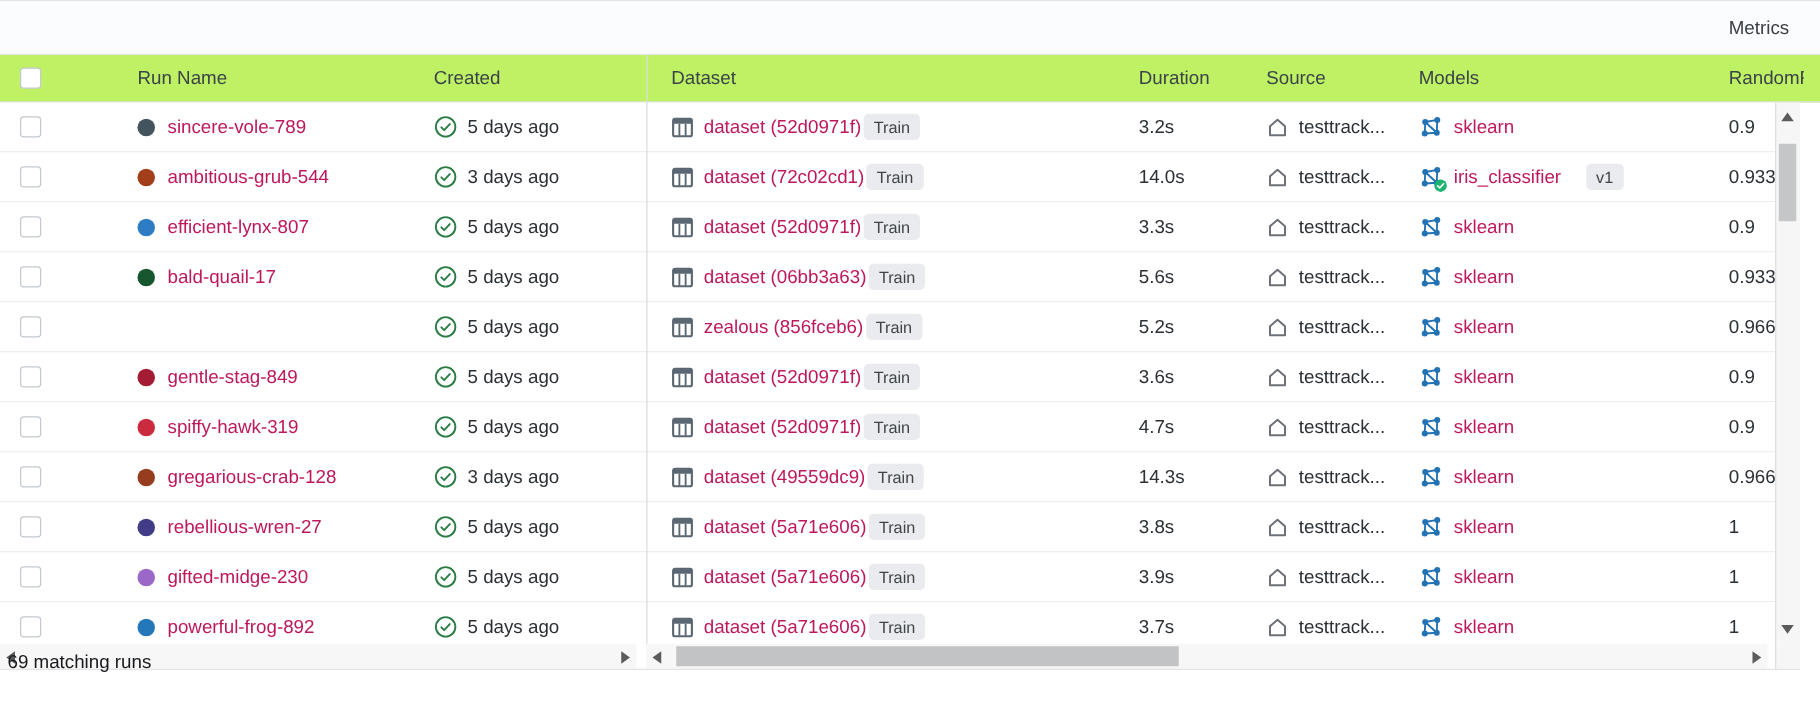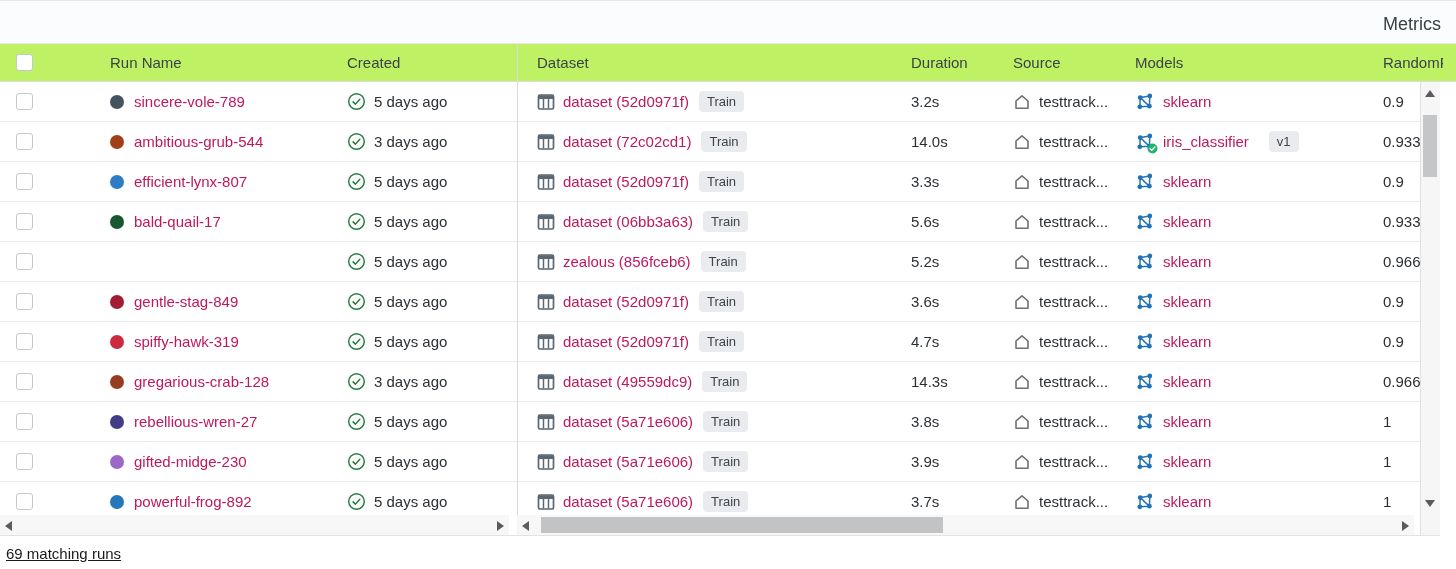--- a/index.html
+++ b/index.html
@@ -2,21 +2,21 @@
 <html><head>
 <meta charset="utf-8">
 <style>
   html,body{margin:0;padding:0;background:#fff;}
   body{font-family:"Liberation Sans", sans-serif;}
   .app{position:relative;width:1456px;height:569px;background:#fff;overflow:hidden;}
 
   
   .group-header{position:absolute;top:0;left:0;right:0;height:44px;background:#fbfcfd;
     border-top:1px solid #e4e6e9;border-bottom:1px solid #e4e6e9;box-sizing:border-box;}
-  .metrics-group-label{position:absolute;left:1383px;top:13px;font-size:18px;color:#3b4046;}
+  .metrics-group-label{position:absolute;left:1383px;top:13px;font-size:15px;color:#3b4046;}
 
   
   .col-header{position:absolute;top:44px;left:0;right:0;height:38px;background:#bef264;
     border-bottom:1px solid #dadde0;box-sizing:border-box;}
   .hcell{position:absolute;top:10px;font-size:15px;color:#3c424a;white-space:nowrap;cursor:pointer;}
   .hcell.clip{overflow:hidden;}
 
   
   .cb{position:absolute;left:16px;width:17px;height:17px;border:1px solid #c3c9cf;border-radius:3px;
     background:#fff;box-sizing:border-box;cursor:pointer;}
@@ -33,21 +33,21 @@
   .col-dataset{left:537px;}
   .col-duration{left:911px;}
   .col-source{left:1013px;}
   .col-models{left:1135px;}
   .col-metric{left:1383px;width:37px;overflow:hidden;}
 
   .dot{width:14px;height:14px;border-radius:50%;display:inline-block;margin-right:10px;flex:none;}
   a.link{color:#be185d;text-decoration:none;cursor:pointer;}
   .icon{display:inline-flex;flex:none;margin-right:8px;}
   .tag{background:#e9ebee;border-radius:4px;padding:3px 8px;font-size:13px;color:#3f444a;
-    line-height:15px;margin-left:10px;}
+    line-height:15px;margin-left:2px;}
   .tag.ver{margin-left:20px;}
 
   .model-icon-wrap{position:relative;display:inline-flex;flex:none;margin-right:8px;}
   .model-icon-wrap .badge{position:absolute;right:-3px;bottom:-2px;display:none;}
   .model-icon-wrap.registered .badge{display:block;}
 
   
   .pane-divider{position:absolute;left:517px;top:44px;width:1px;height:471px;background:#d9dcde;}
 
   
@@ -66,21 +66,21 @@
 
   .hs{position:absolute;top:515px;height:20px;background:#f7f7f7;box-sizing:border-box;}
   .hs-left{left:0;width:509px;}
   .hs-center{left:517px;width:897px;}
   .hthumb{position:absolute;left:24px;top:2px;height:16px;width:402px;background:#c2c3c5;cursor:pointer;}
   .corner{position:absolute;left:1420px;top:515px;width:20px;height:20px;background:#f6f6f6;
     border-left:1px solid #dfdfdf;box-sizing:border-box;}
   .bottom-line{position:absolute;left:0;top:535px;width:1440px;height:1px;background:#e2e3e5;}
 
   
-  .footer{position:absolute;left:6px;top:545px;font-size:15px;color:#17191c;text-decoration:underline;}
+  .footer{position:absolute;left:6px;top:521px;font-size:15px;color:#17191c;}
 </style>
 </head>
 <body>
 
 <div class="app">
 
   <div class="group-header">
     <div class="metrics-group-label">Metrics</div>
   </div>
 

